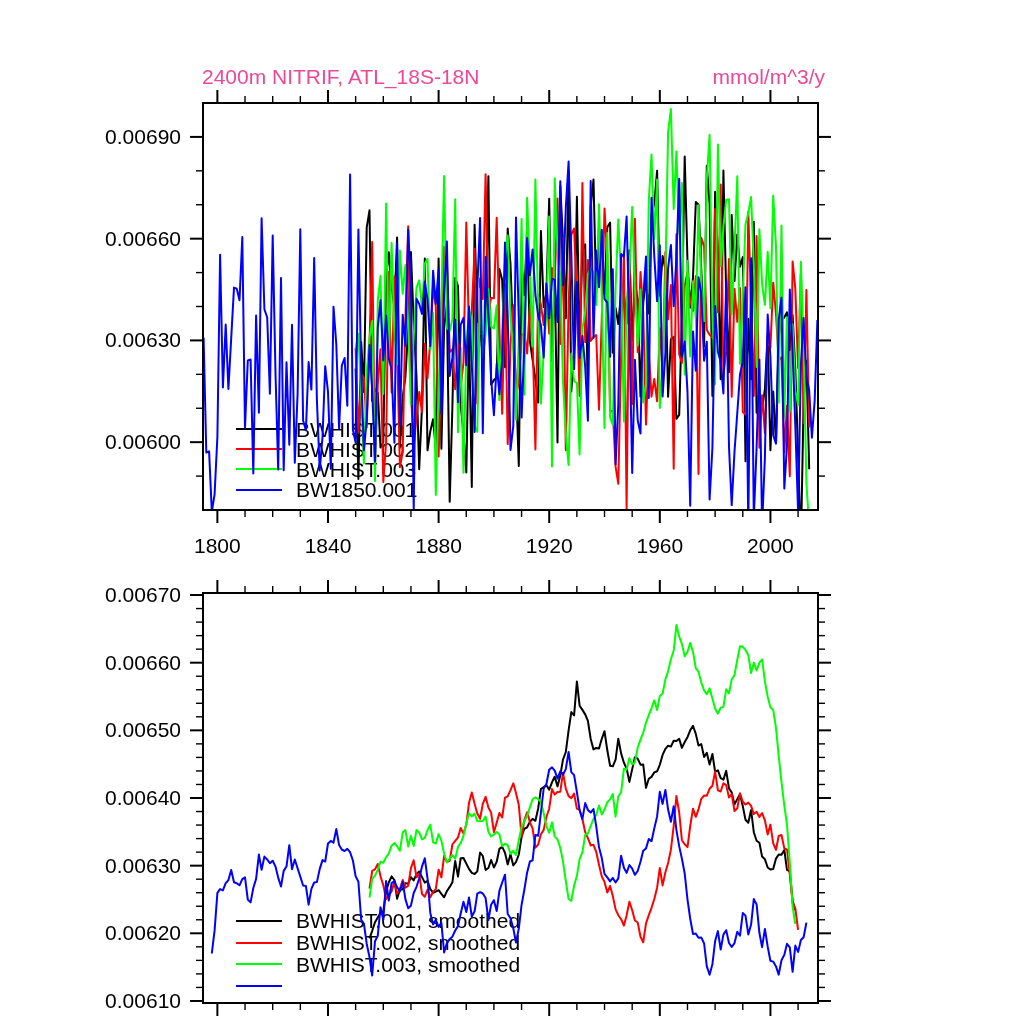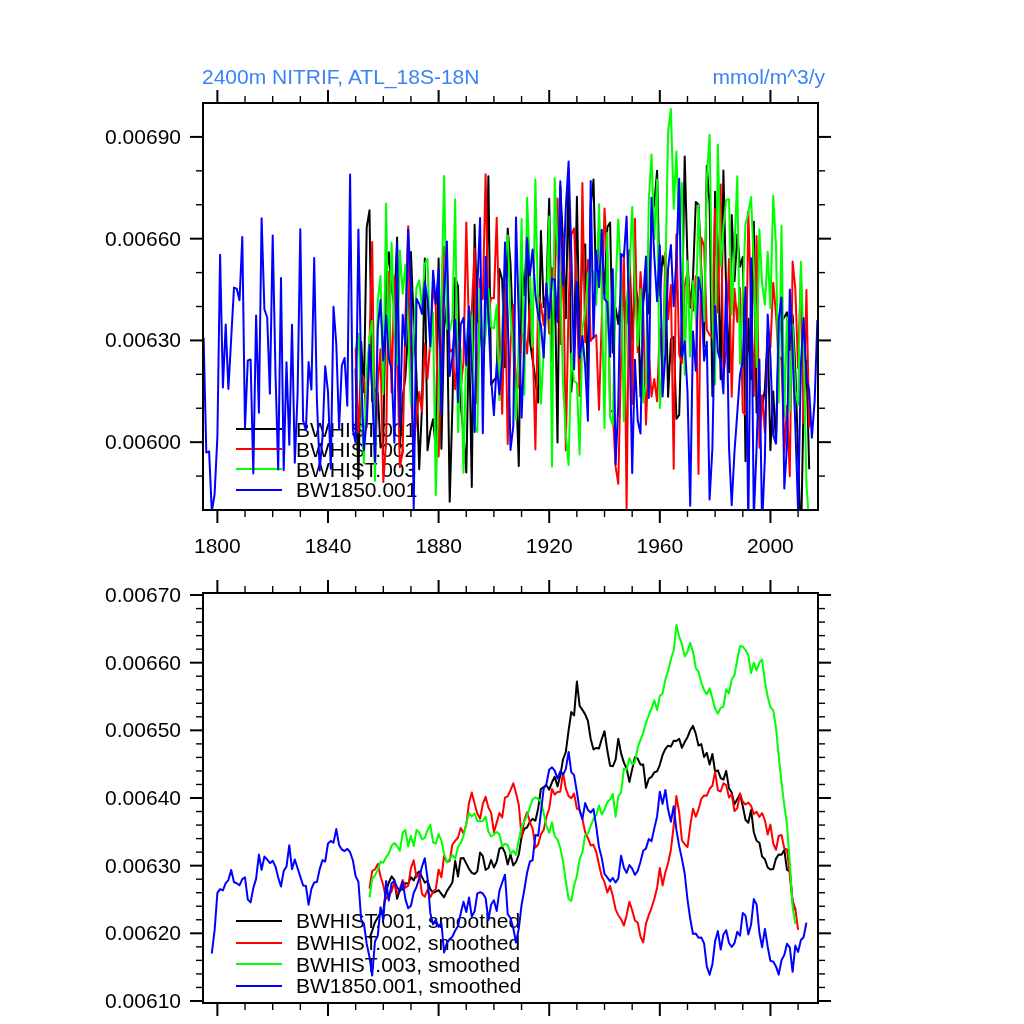--- a/index.html
+++ b/index.html
@@ -1,18 +1,18 @@
 <!DOCTYPE html>
 <html><head>
 <meta charset="utf-8">
 <style>
   html,body{margin:0;padding:0;background:#ffffff;}
   #stage{position:relative;width:1024px;height:1024px;background:#ffffff;overflow:hidden;
          font-family:"Liberation Sans", sans-serif;}
-  .title{position:absolute;top:65px;font-size:21px;color:#3b82f6;z-index:1;white-space:nowrap;}
+  .title{position:absolute;top:65px;font-size:21px;color:#ec4899;z-index:1;white-space:nowrap;}
   #title-left{left:202px;}
   #title-right{right:199px;}
   .legend{position:absolute;left:236px;z-index:1;}
   #legend-top{top:419px;}
   #legend-bottom{top:910px;}
   #legend-top .row{height:20.2px;display:flex;align-items:center;}
   #legend-bottom .row{height:21.7px;display:flex;align-items:center;}
   .swatch{width:46px;height:2px;margin-right:14px;flex:0 0 auto;}
   .lbl{font-size:21px;line-height:1;color:#000;white-space:nowrap;}
   #chart-canvas{position:absolute;left:0;top:0;z-index:2;pointer-events:none;}
@@ -51,21 +51,20 @@
     <div class="row">
       <span class="swatch" style="background: rgb(255, 0, 0);"></span>
       <span class="lbl">BWHIST.002, smoothed</span>
     </div>
     <div class="row">
       <span class="swatch" style="background: rgb(0, 255, 0);"></span>
       <span class="lbl">BWHIST.003, smoothed</span>
     </div>
     <div class="row">
       <span class="swatch" style="background: rgb(0, 0, 255);"></span>
-      <span class="lbl">BW1850.001, smoothed</span>
     </div>
   </div>
 
   <svg id="chart-canvas" width="1024" height="1024" viewBox="0 0 1024 1024" xmlns="http://www.w3.org/2000/svg">
       <g>
         <clipPath id="clip-top">
           <rect x="203" y="103" width="615" height="407"></rect>
         </clipPath>
         <g stroke="#000">
           <line x1="217.3794964028778" y1="510" x2="217.3794964028778" y2="523" stroke-width="2"></line>

